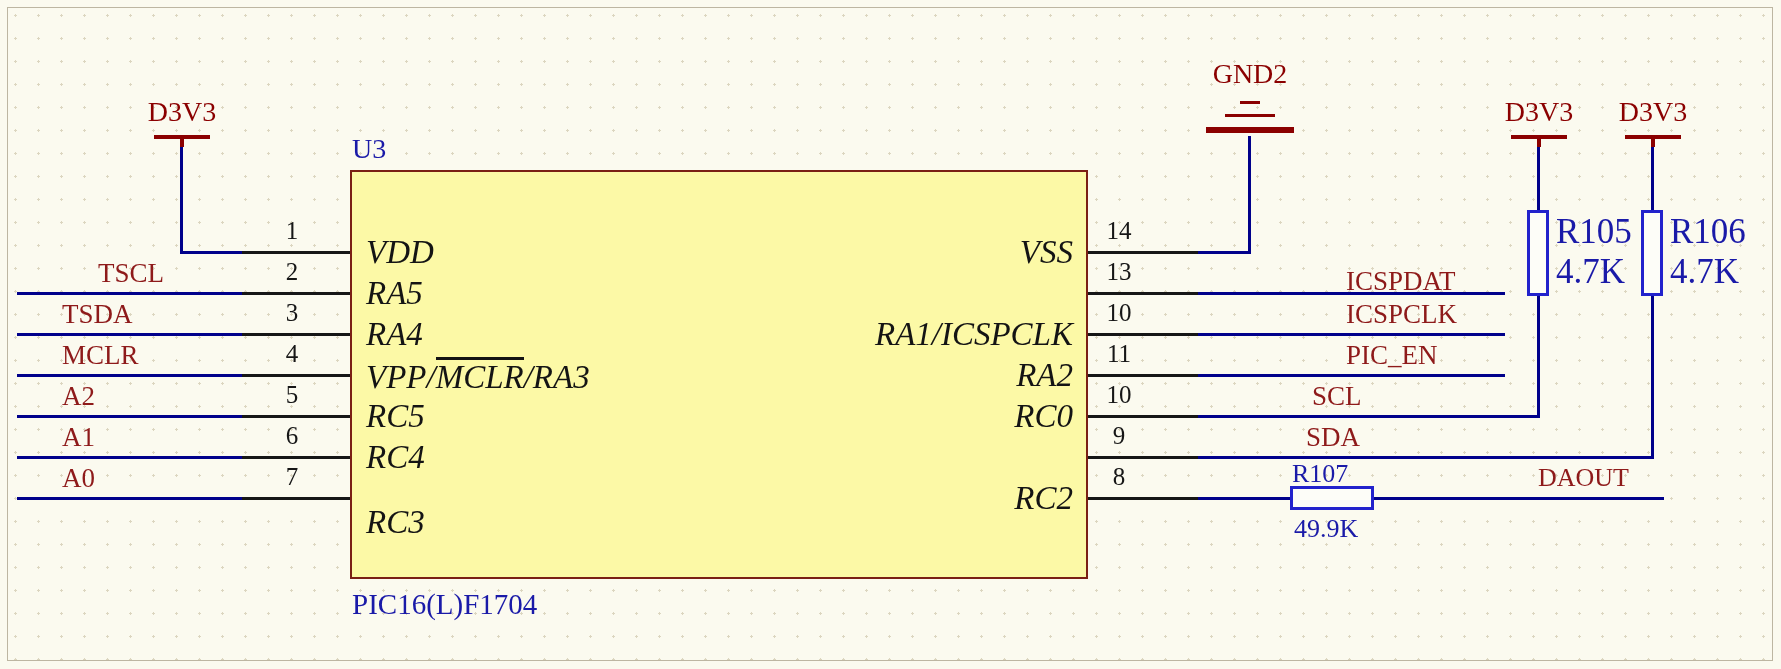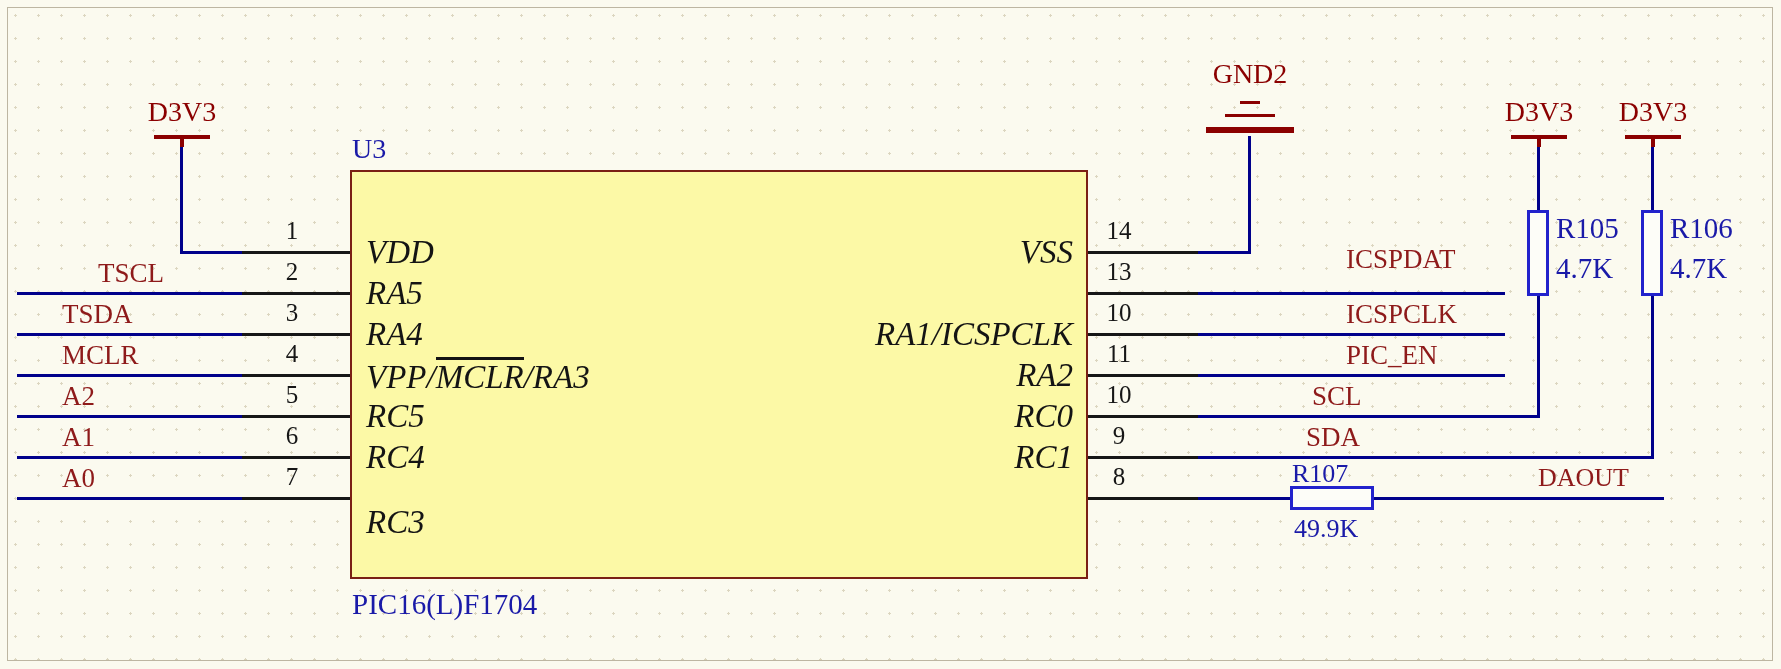--- a/index.html
+++ b/index.html
@@ -18,21 +18,21 @@
   }
 
   .hw, .vw { position: absolute; background: var(--wire, #00008b); }
   .hw { height: 3px; } .vw { width: 3px; }
   .stub { position: absolute; height: 3px; background: var(--pin-color, #161616); }
 
   .net { position: absolute; color: var(--net-label, #8e1a1a); font-size: 27px; white-space: nowrap; line-height: 1.15; }
   .num { position: absolute; color: #161616; font-size: 25px; width: 48px; text-align: center; line-height: 1.1; }
   .pname { position: absolute; color: var(--pin-text, #141414); font-size: 33px; height: 36px; line-height: 36px; white-space: nowrap; font-style: italic; }
   .pname.right { left: 723px; width: 350px; text-align: right; }
-  .des { position: absolute; color: var(--designator, #1a1aa8); font-size: 29px; white-space: nowrap; line-height: 1.15; }
+  .des { position: absolute; color: var(--designator, #1a1aa8); font-size: 35px; white-space: nowrap; line-height: 1.15; }
   .pwr { position: absolute; color: var(--power, #8b0000); font-size: 28px; width: 104px; text-align: center; white-space: nowrap; line-height: 1.1; }
   .bar { position: absolute; background: var(--power, #8b0000); }
 
   .icbody {
     position: absolute; left: 350px; top: 170px; width: 738px; height: 409px;
     background: var(--ic-fill, #fcf9a6); border: 2px solid var(--ic-border, #7a2014);
   }
   .res-v { position: absolute; width: 22px; height: 86px; border: 3px solid var(--resistor-border, #2222cc); background: #fdfdf8; }
   .res-h { position: absolute; width: 84px; height: 24px; border: 3px solid var(--resistor-border, #2222cc); background: #fdfdf8; }
 
@@ -95,42 +95,42 @@
   <div class="pname" style="left:366px; top:316px;">RA4</div>
   <div class="pname" style="left:366px; top:357px;"><span>VPP/</span><span class="ovl">MCLR</span><span>/RA3</span></div>
   <div class="pname" style="left:366px; top:398px;">RC5</div>
   <div class="pname" style="left:366px; top:439px;">RC4</div>
   <div class="pname" style="left:366px; top:504px;">RC3</div>
 
   <div class="pname right" style="top:234px;">VSS</div>
   <div class="pname right" style="top:316px;">RA1/ICSPCLK</div>
   <div class="pname right" style="top:357px;">RA2</div>
   <div class="pname right" style="top:398px;">RC0</div>
-  <div class="pname right" style="top:439px;">RC1</div>
+  <div class="pname right" style="top:480px;">RC2</div>
 
   <div class="num" style="left:1095px; top:217px;">14</div>
   <div class="num" style="left:1095px; top:258px;">13</div>
   <div class="num" style="left:1095px; top:299px;">10</div>
   <div class="num" style="left:1095px; top:340px;">11</div>
   <div class="num" style="left:1095px; top:381px;">10</div>
   <div class="num" style="left:1095px; top:422px;">9</div>
   <div class="num" style="left:1095px; top:463px;">8</div>
 
   <div class="stub" style="left:1088px; top:251px; width:110px;"></div>
   <div class="hw" style="left:1198px; top:251px; width:53px;"></div>
   <div class="vw" style="left:1248px; top:136px; height:117px;"></div>
 
   <div class="pwr" style="left:1192px; top:59px; width:116px;">GND2</div>
   <div class="bar" style="left:1240px; top:101px; width:20px; height:3px;"></div>
   <div class="bar" style="left:1225px; top:114px; width:50px; height:3px;"></div>
   <div class="bar" style="left:1206px; top:127px; width:88px; height:6px;"></div>
 
   <div class="stub" style="left:1088px; top:292px; width:110px;"></div>
   <div class="hw" style="left:1198px; top:292px; width:307px;"></div>
-  <div class="net" style="left:1346px; top:244px;">ICSPDAT</div>
+  <div class="net" style="left:1346px; top:266px;">ICSPDAT</div>
 
   <div class="stub" style="left:1088px; top:333px; width:110px;"></div>
   <div class="hw" style="left:1198px; top:333px; width:307px;"></div>
   <div class="net" style="left:1346px; top:299px;">ICSPCLK</div>
 
   <div class="stub" style="left:1088px; top:374px; width:110px;"></div>
   <div class="hw" style="left:1198px; top:374px; width:307px;"></div>
   <div class="net" style="left:1346px; top:340px;">PIC_EN</div>
 
   <div class="stub" style="left:1088px; top:415px; width:110px;"></div>

